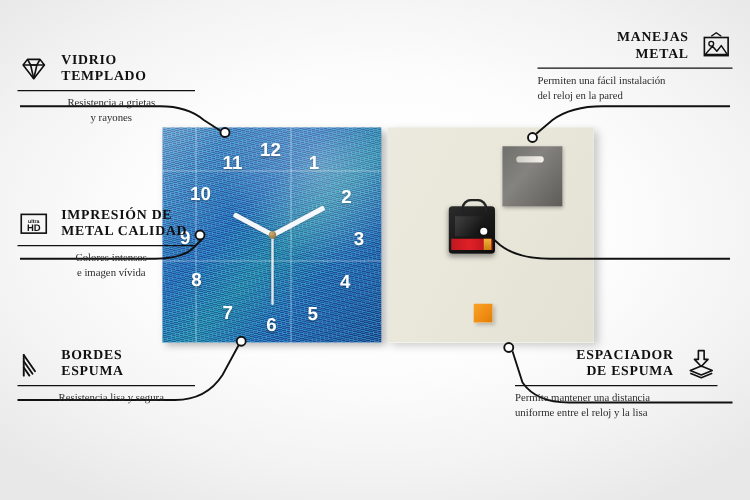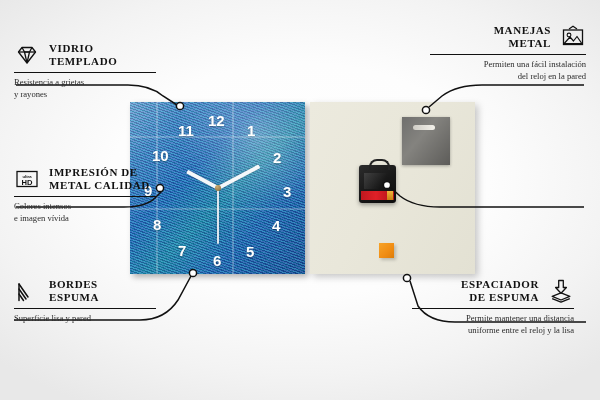--- a/index.html
+++ b/index.html
@@ -161,22 +161,22 @@
     background: #111111;
     margin: 4px 0 4px 0;
   }
   .feature .desc {
     font-family: "Liberation Serif", serif;
     font-size: 8.6px;
     color: #2b2b2b;
     line-height: 1.32;
     white-space: pre-line;
   }
-  .feature.left .desc { text-align: left; }
-  .feature.right .desc { text-align: right; }
+  .feature.left .desc { text-align: center; }
+  .feature.right .desc { }
   .ico { width: 26px; height: 26px; flex: 0 0 26px; }
   .ico svg { display: block; width: 26px; height: 26px; }
 </style>
 </head>
 <body>
 
 <div id="root">
 
   <div class="product-stage">
 
@@ -280,21 +280,21 @@
               <path d="M5 11 L12 21"></path>
               <path d="M5 16 L9.5 22.5"></path>
           <path d="M5 6 L5 22.5"></path>
         </g>
           </svg>
       </span>
       <span class="title">BORDES
 ESPUMA</span>
     </div>
     <div class="rule" style="width:142px;"></div>
-    <div class="desc">Superficie lisa y pared</div>
+    <div class="desc">Resistencia lisa y segura</div>
   </div>
 
   <div class="feature right" style="left:430px; top:24px; width:156px;">
     <div class="head">
       <span class="title">MANEJAS
 METAL</span>
       <span class="ico">
         <svg viewBox="0 0 26 26">
           <path d="M9 5 L13 2.2 L17 5" fill="none" stroke="#111" stroke-width="1.2" stroke-linejoin="round"></path>
           <rect x="3.5" y="6" width="19" height="14.5" fill="none" stroke="#111" stroke-width="1.3"></rect>

